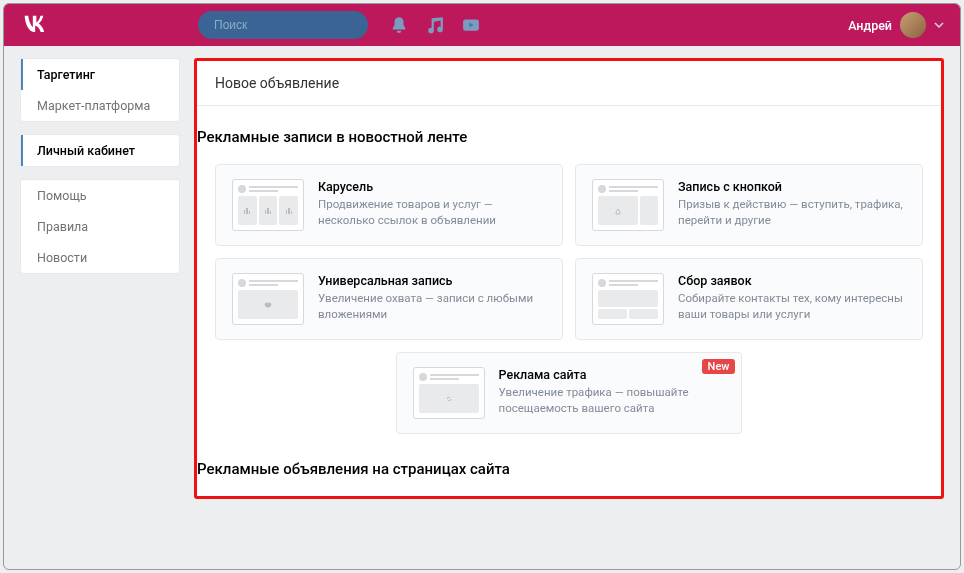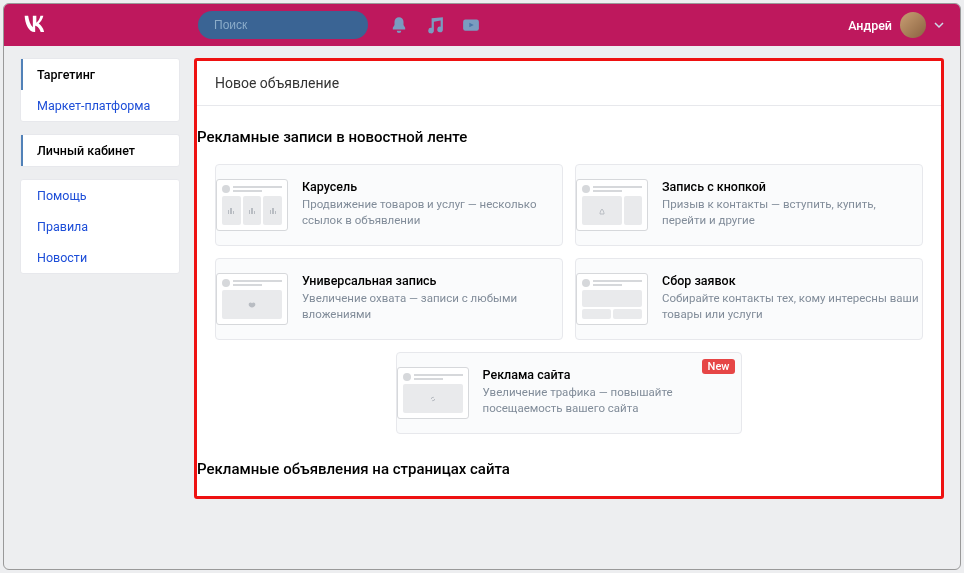--- a/index.html
+++ b/index.html
@@ -16,28 +16,28 @@
 .searchbox input::placeholder { color: #8bacc9; }
 .top-icons { display: flex; gap: 18px; margin-left: 22px; }
 .top-icons span { width: 18px; height: 18px; display: flex; align-items: center; justify-content: center; }
 .top-right { margin-left: auto; display: flex; align-items: center; gap: 8px; color: #fff; font-size: 12.5px; font-weight: 500; }
 .avatar { width: 26px; height: 26px; border-radius: 50%; background: linear-gradient(135deg,#c9a074,#8a6240); }
 .chev { width: 10px; height: 10px; }
 
 .page { display: flex; padding: 12px 16px; gap: 14px; }
 .sidebar { width: 160px; display: flex; flex-direction: column; gap: 12px; }
 .side-card { background: #fff; border: 1px solid #e7e8ec; border-radius: 3px; }
-.side-item { padding: 8px 14px; font-size: 12.5px; color: #1d4ed8; cursor: pointer; border-left: 2px solid transparent; }
+.side-item { padding: 8px 14px; font-size: 12.5px; color: #737373; cursor: pointer; border-left: 2px solid transparent; }
 .side-item.active { border-left: 2px solid #5181b8; font-weight: 500; color: #000; }
 
 .main { flex: 1; background: #fff; border: 3px solid #e11; border-radius: 3px; overflow: hidden; display: flex; flex-direction: column; }
 .main-head { padding: 14px 18px; border-bottom: 1px solid #e7e8ec; font-size: 14px; color: #333; }
 .section-title { font-size: 15px; font-weight: 500; color: #000; padding: 22px 0 18px; }
 .cards { display: grid; grid-template-columns: 1fr 1fr; gap: 12px; padding: 0 18px; }
-.card { border: 1px solid #e7e8ec; border-radius: 4px; background: #fafbfc; display: flex; gap: 14px; padding: 14px 0; position: relative; cursor: pointer; }
+.card { border: 1px solid #e7e8ec; border-radius: 4px; background: #fafbfc; display: flex; gap: 14px; padding: 14px 16px; position: relative; cursor: pointer; }
 .thumb { width: 72px; height: 52px; border: 1px solid #d6d8db; border-radius: 3px; background: #fff; flex-shrink: 0; padding: 5px; display: flex; flex-direction: column; gap: 3px; }
 .thumb .hdr { display: flex; gap: 3px; align-items: center; }
 .thumb .hdr .circ { width: 8px; height: 8px; border-radius: 50%; background: #d6d8db; }
 .thumb .hdr .bars { flex: 1; display: flex; flex-direction: column; gap: 1.5px; }
 .thumb .hdr .bars div { height: 2px; background: #d6d8db; }
 .thumb .hdr .bars div:last-child { width: 60%; }
 .thumb .body { flex: 1; display: flex; gap: 2px; }
 .thumb .block { flex: 1; background: #e9eaec; border-radius: 2px; display: flex; align-items: center; justify-content: center; }
 .thumb .block svg { width: 10px; height: 10px; }
 .card-txt { flex: 1; }
@@ -158,21 +158,21 @@
                 <div class="block">
                   <svg viewBox="0 0 10 10" fill="none" stroke="#b8bcc2" stroke-width="1">
                     <path d="M3 8c0-2 1-4 2-5 1 1 2 3 2 5H3z"></path>
                   </svg>
                 </div>
                 <div class="block" style="flex:0 0 18px"></div>
               </div>
             </div>
         <div class="card-txt">
               <div class="card-title">Запись с кнопкой</div>
-              <div class="card-desc">Призыв к контакты — вступить, купить, перейти и другие</div>
+              <div class="card-desc">Призыв к действию — вступить, трафика, перейти и другие</div>
             </div>
       </div>
       <div class="card">
         <div class="thumb">
               <div class="hdr">
                 <div class="circ"></div>
                 <div class="bars">
                   <div></div>
                   <div></div>
                 </div>

